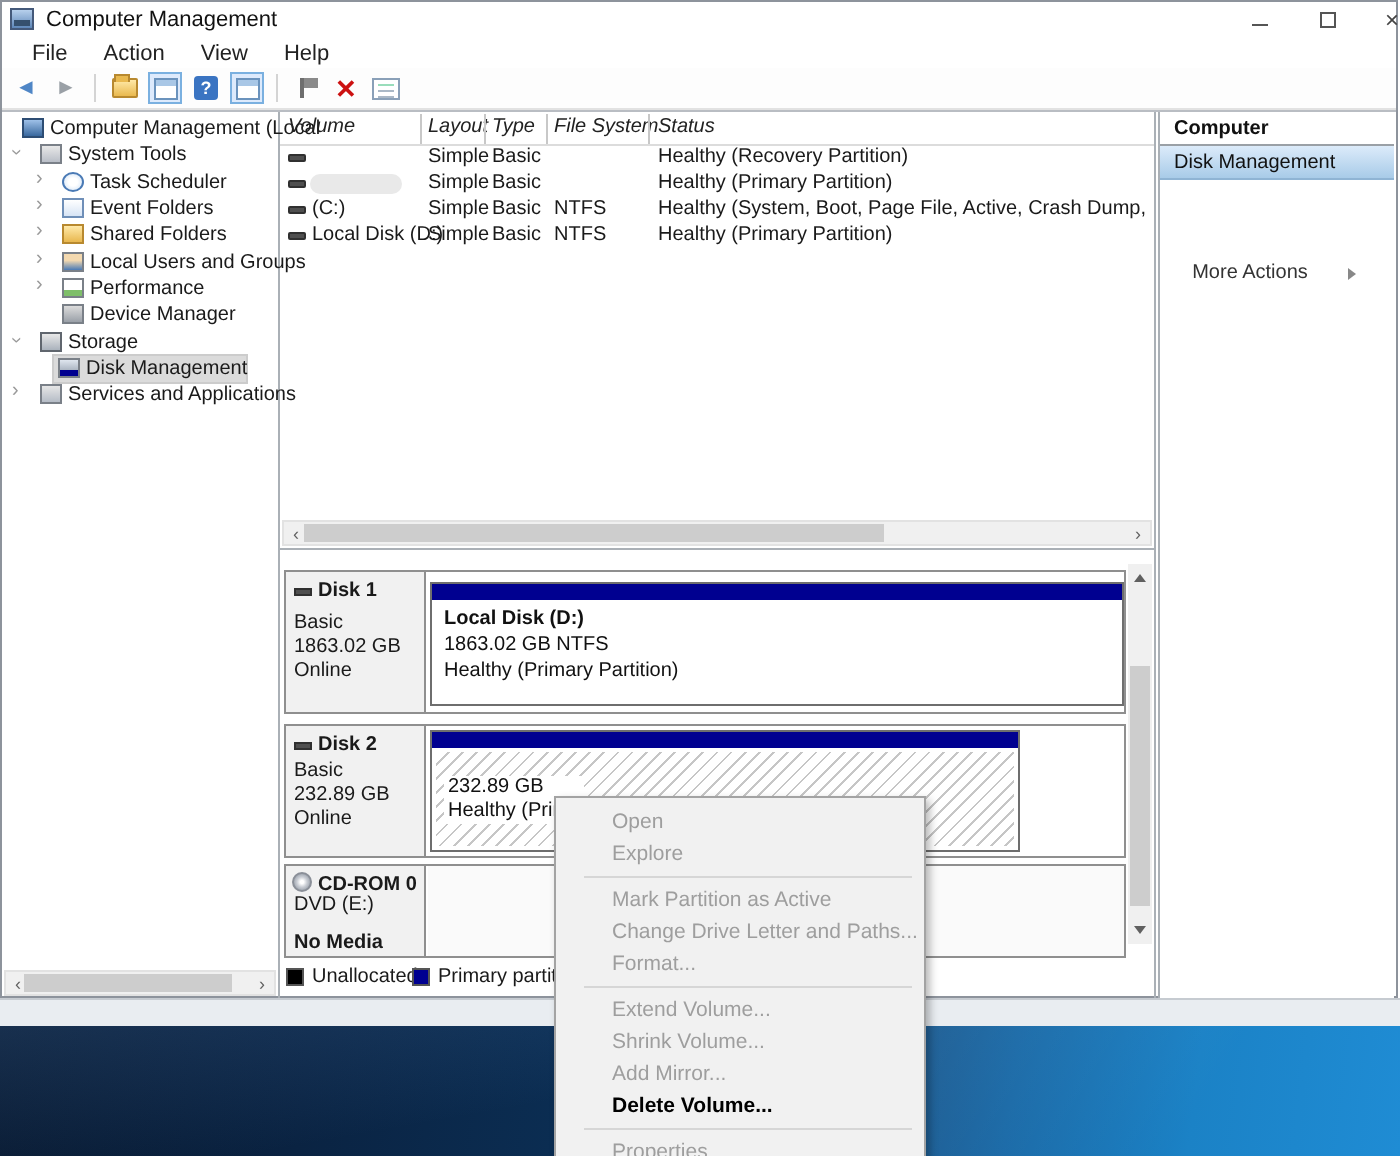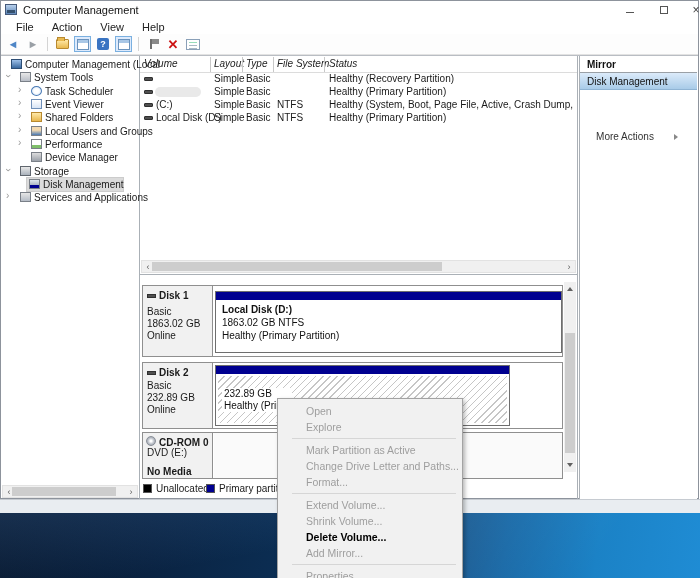--- a/index.html
+++ b/index.html
@@ -223,21 +223,21 @@
       <span class="tree-label" style="left:28px;">System Tools</span>
     </div>
     <div class="tree-item" style="left:17px;top:84px;width:120px;">
       <span class="chev" style="left:0;">›</span>
       <span class="ti i-clock" style="left:13px;"></span>
       <span class="tree-label" style="left:27px;">Task Scheduler</span>
     </div>
     <div class="tree-item" style="left:17px;top:97px;width:120px;">
       <span class="chev" style="left:0;">›</span>
       <span class="ti i-event" style="left:13px;"></span>
-      <span class="tree-label" style="left:27px;">Event Viewer</span>
+      <span class="tree-label" style="left:27px;">Event Folders</span>
     </div>
     <div class="tree-item" style="left:17px;top:110px;width:120px;">
       <span class="chev" style="left:0;">›</span>
       <span class="ti i-folder2" style="left:13px;"></span>
       <span class="tree-label" style="left:27px;">Shared Folders</span>
     </div>
     <div class="tree-item" style="left:17px;top:124px;width:120px;">
       <span class="chev" style="left:0;">›</span>
       <span class="ti i-users" style="left:13px;"></span>
       <span class="tree-label" style="left:27px;">Local Users and Groups</span>
@@ -377,21 +377,21 @@
         </span>
     </div>
 
     <span class="legend-swatch" style="left:142px;background:#000;"></span>
     <span class="legend-label" style="left:155px;">Unallocated</span>
     <span class="legend-swatch" style="left:205px;background:#000090;"></span>
     <span class="legend-label" style="left:218px;">Primary partition</span>
 
     <div class="actions">
       <div class="actions-header">
-        <span>Mirror</span>
+        <span>Computer</span>
       </div>
       <div class="actions-sel">
         <span>Disk Management</span>
       </div>
       <div class="more-actions">
         <span>More Actions</span>
         <span class="ma-arrow"></span>
       </div>
     </div>
   </div>
@@ -399,19 +399,19 @@
   <div class="ctx">
     <div class="ctx-item disabled">Open</div>
     <div class="ctx-item disabled">Explore</div>
     <div class="ctx-sep"></div>
     <div class="ctx-item disabled">Mark Partition as Active</div>
     <div class="ctx-item disabled">Change Drive Letter and Paths...</div>
     <div class="ctx-item disabled">Format...</div>
     <div class="ctx-sep"></div>
     <div class="ctx-item disabled">Extend Volume...</div>
     <div class="ctx-item disabled">Shrink Volume...</div>
+    <div class="ctx-item disabled">Add Mirror...</div>
     <div class="ctx-item default">Delete Volume...</div>
-    <div class="ctx-item disabled">Add Mirror...</div>
     <div class="ctx-sep"></div>
     <div class="ctx-item disabled">Properties</div>
   </div>
 
 </div>
 
 </body></html>

